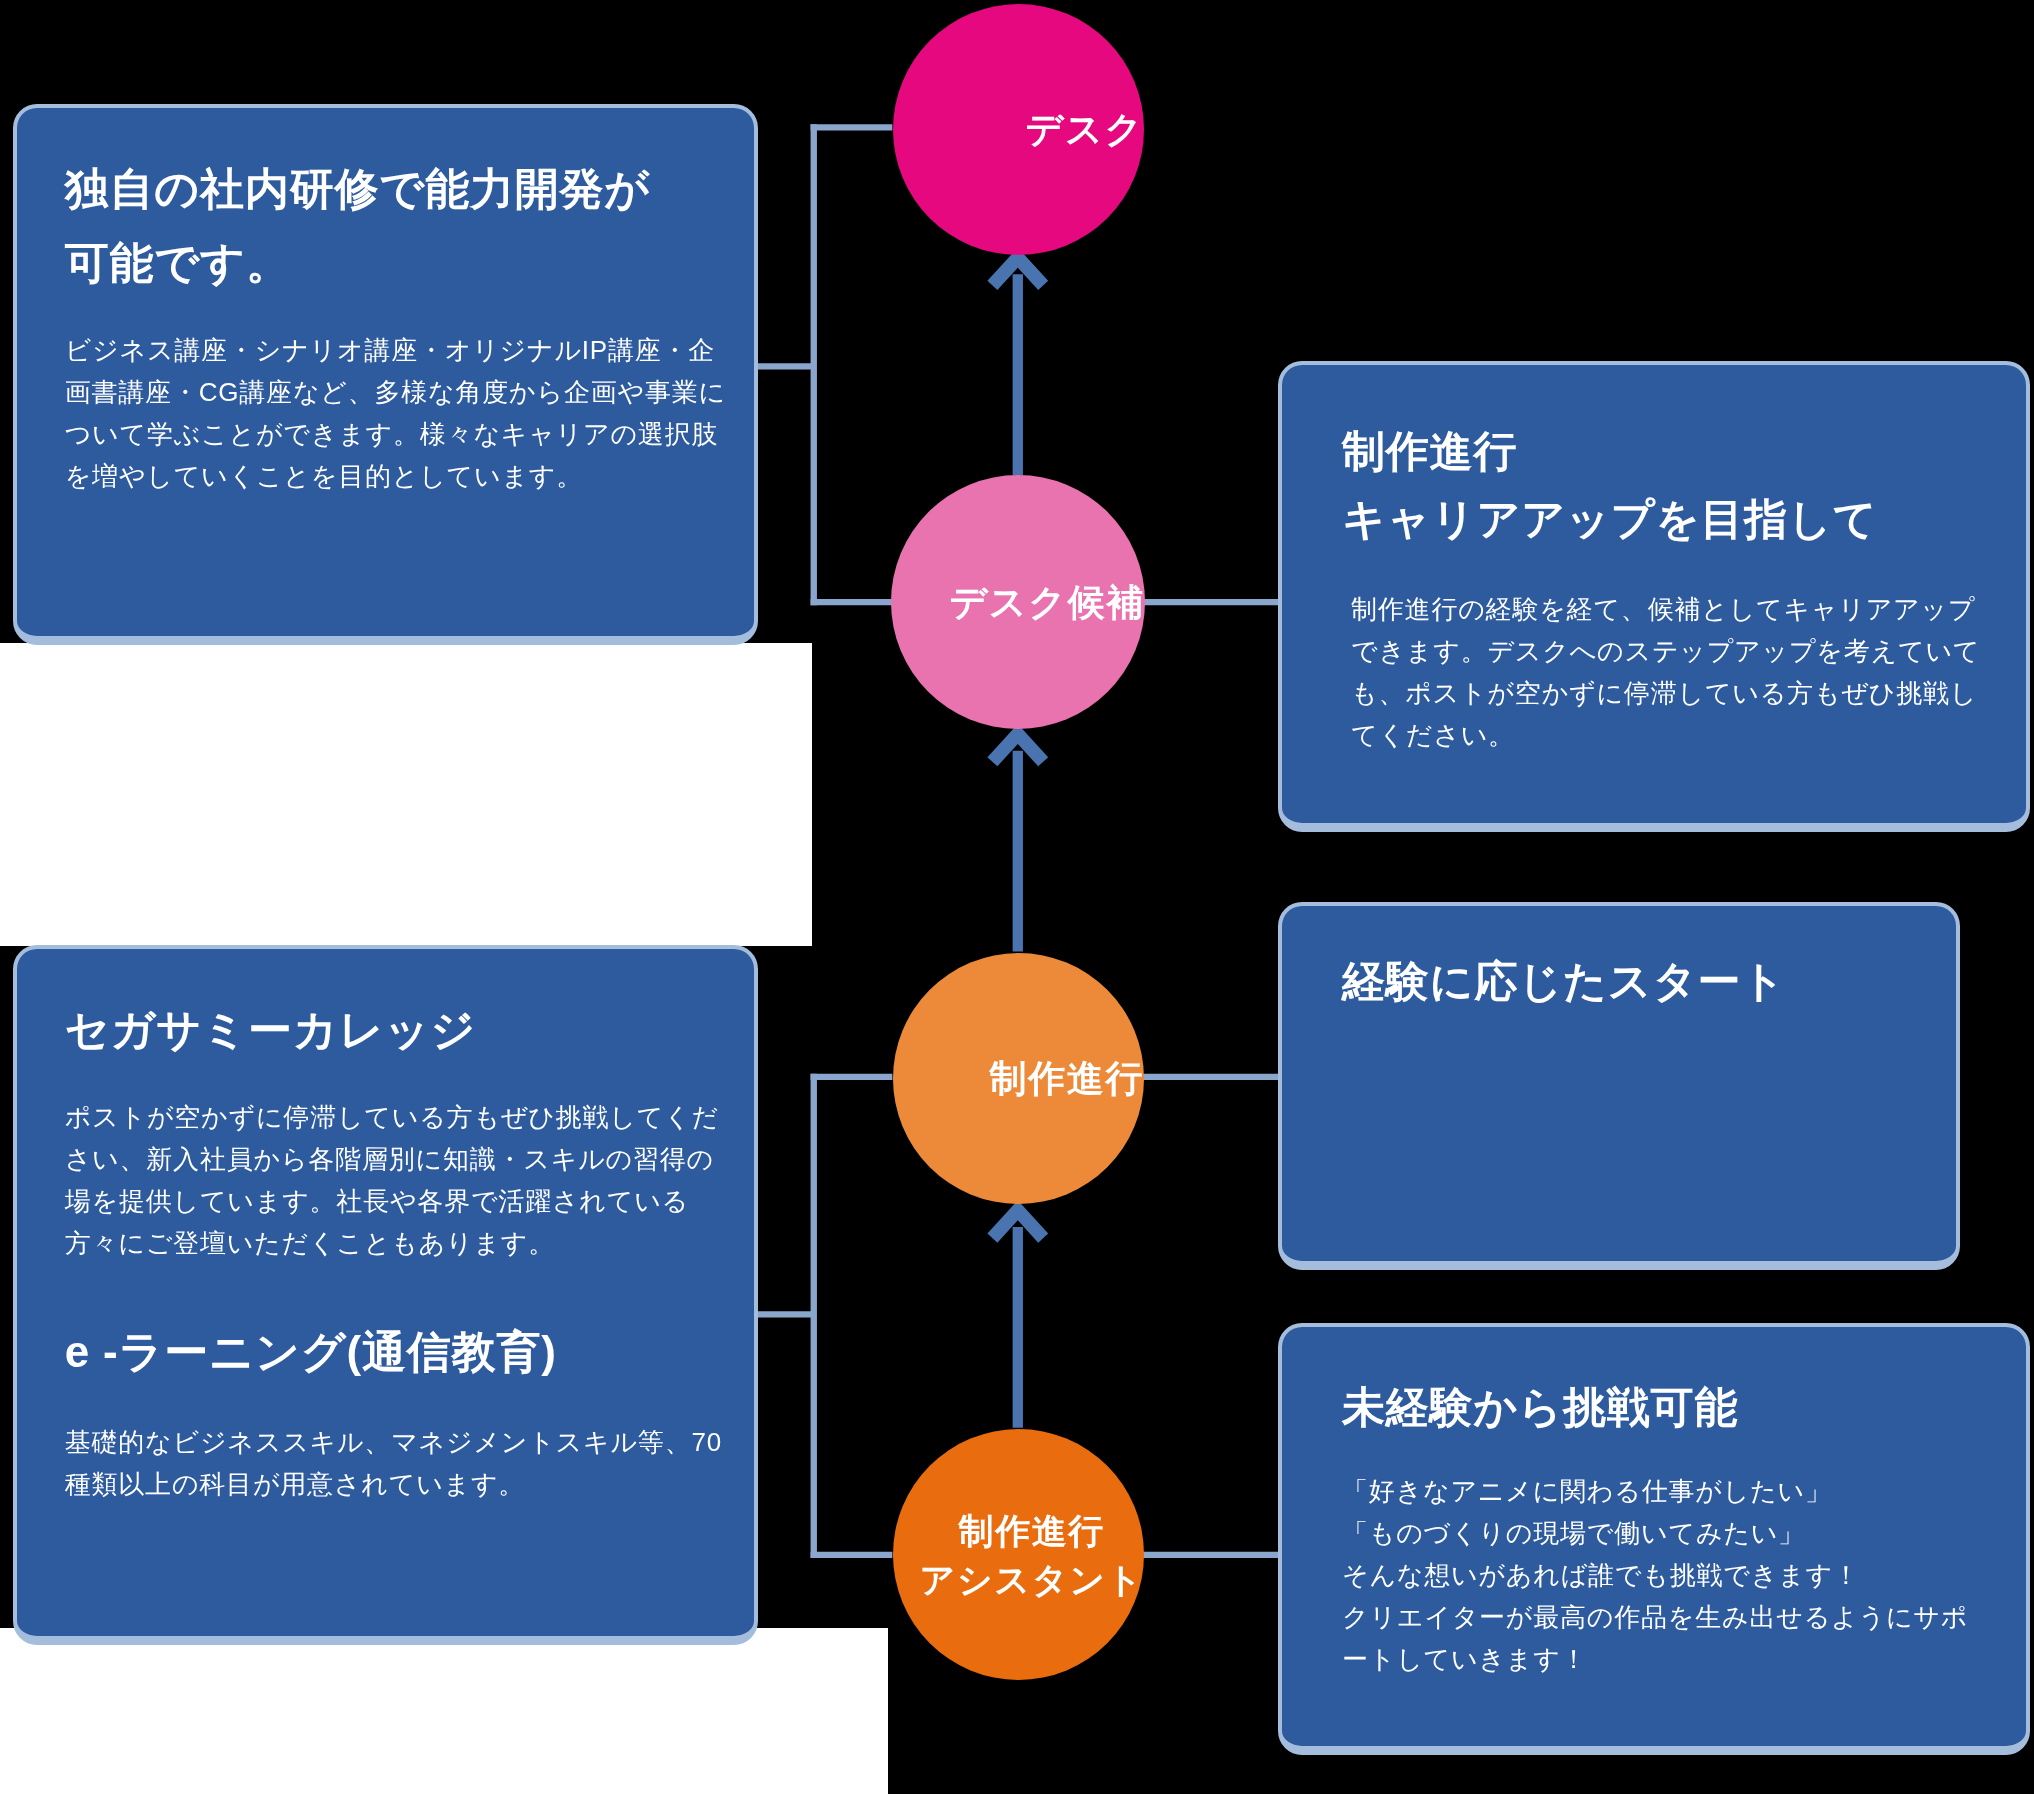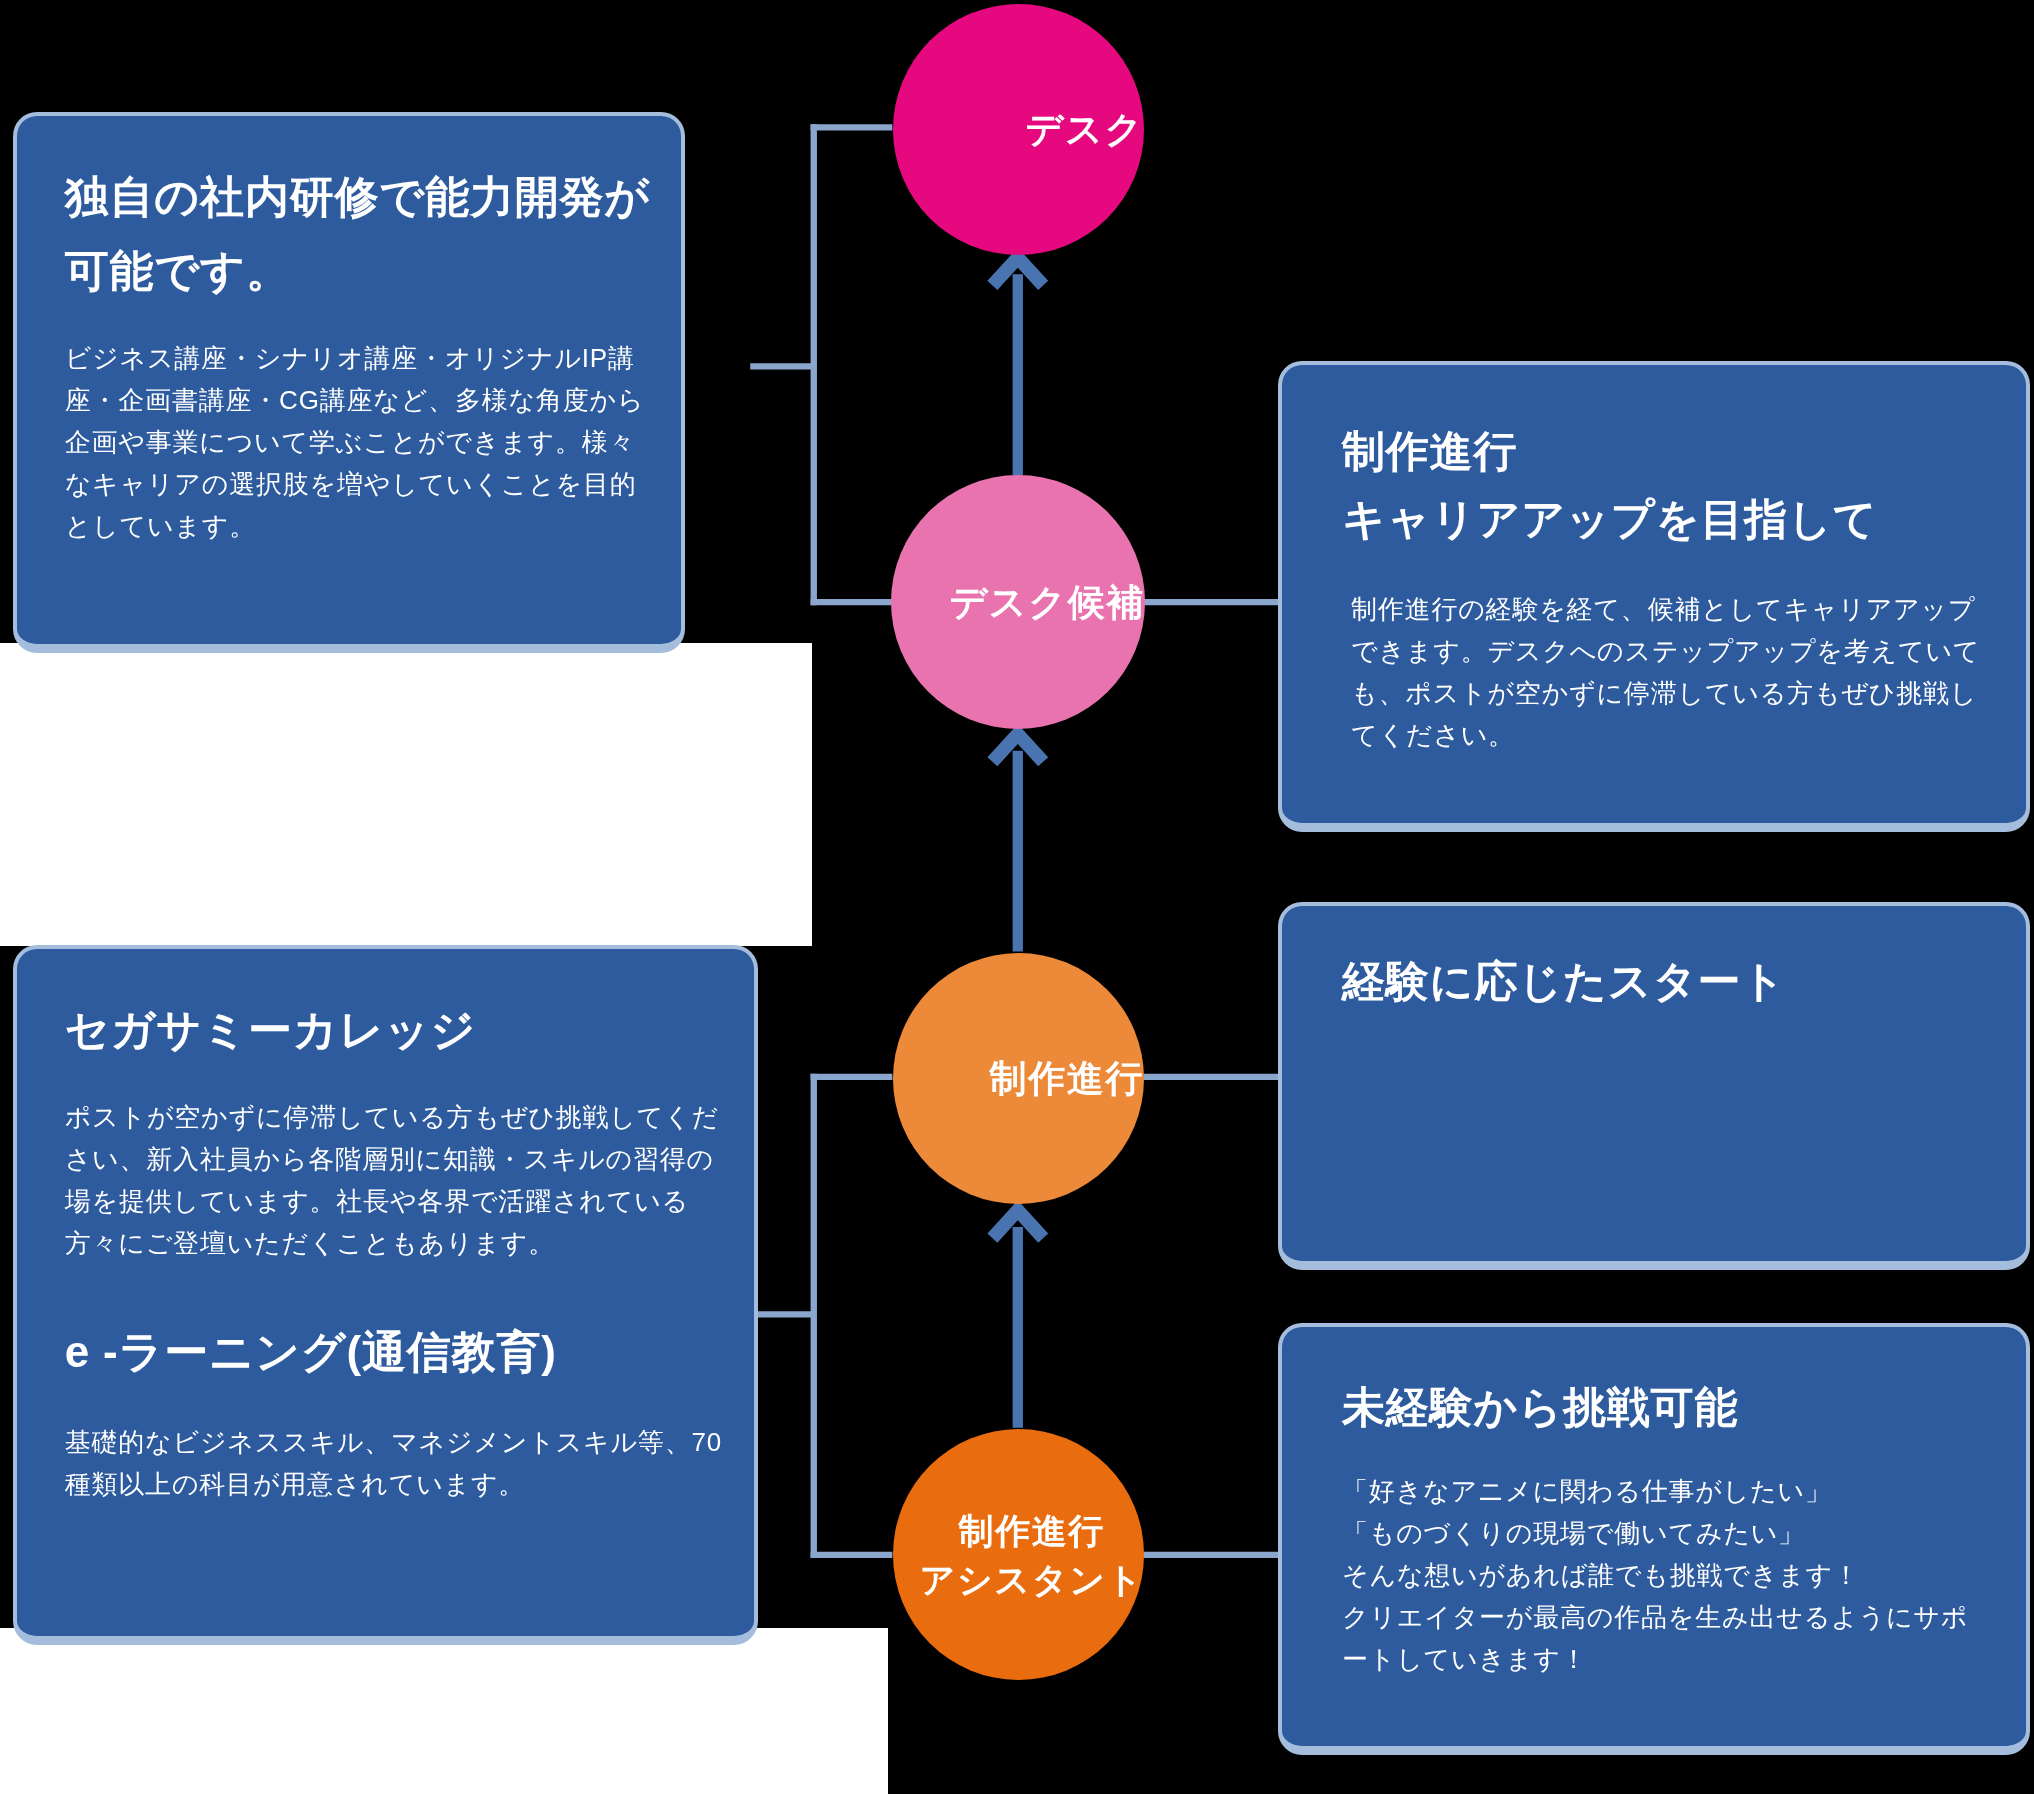--- a/index.html
+++ b/index.html
@@ -14,24 +14,24 @@
   }
   .white-rect{position:absolute;background:var(--white);z-index:0;}
   .rect-mid-left{left:0;top:643px;width:812px;height:303px;}
   .rect-bottom-left{left:0;top:1628px;width:888px;height:167px;}
   svg.connectors{position:absolute;left:0;top:0;z-index:1;}
   .panel{
     position:absolute;z-index:2;box-sizing:border-box;background:var(--panel);
     border:4px solid var(--panel-border);border-bottom-width:9.5px;
     border-radius:24px;color:var(--text);
   }
-  .panel-tl{left:12.7px;top:104px;width:672px;height:541px;padding:44px 24px 0 48px;margin-top:8px;}
+  .panel-tl{left:12.7px;top:104px;width:745px;height:541px;padding:44px 24px 0 48px;}
   .panel-bl{left:12.7px;top:945px;width:745px;height:700px;padding:44px 24px 12px 48px;}
   .panel-tr{left:1278px;top:361px;width:752px;height:471px;padding:52px 35px 0 60px;}
-  .panel-mr{left:1278px;top:902px;width:752px;height:368px;padding:41px 35px 0 60px;}
+  .panel-mr{left:1278px;top:902px;width:682px;height:368px;padding:41px 35px 0 60px;}
   .panel-br{left:1278px;top:1323px;width:752px;height:432px;padding:46px 35px 0 60px;}
   .panel h2{
     margin:0;font-size:44px;line-height:74px;font-weight:700;color:var(--text);
     white-space:pre-line;letter-spacing:0.8px;
   }
   .panel-tr h2,.panel-mr h2,.panel-br h2{font-size:43px;line-height:68px;}
   .panel p{
     margin:29px 0 0;font-size:26px;line-height:42px;font-weight:400;
     color:var(--text);white-space:pre-line;letter-spacing:0.8px;
   }

